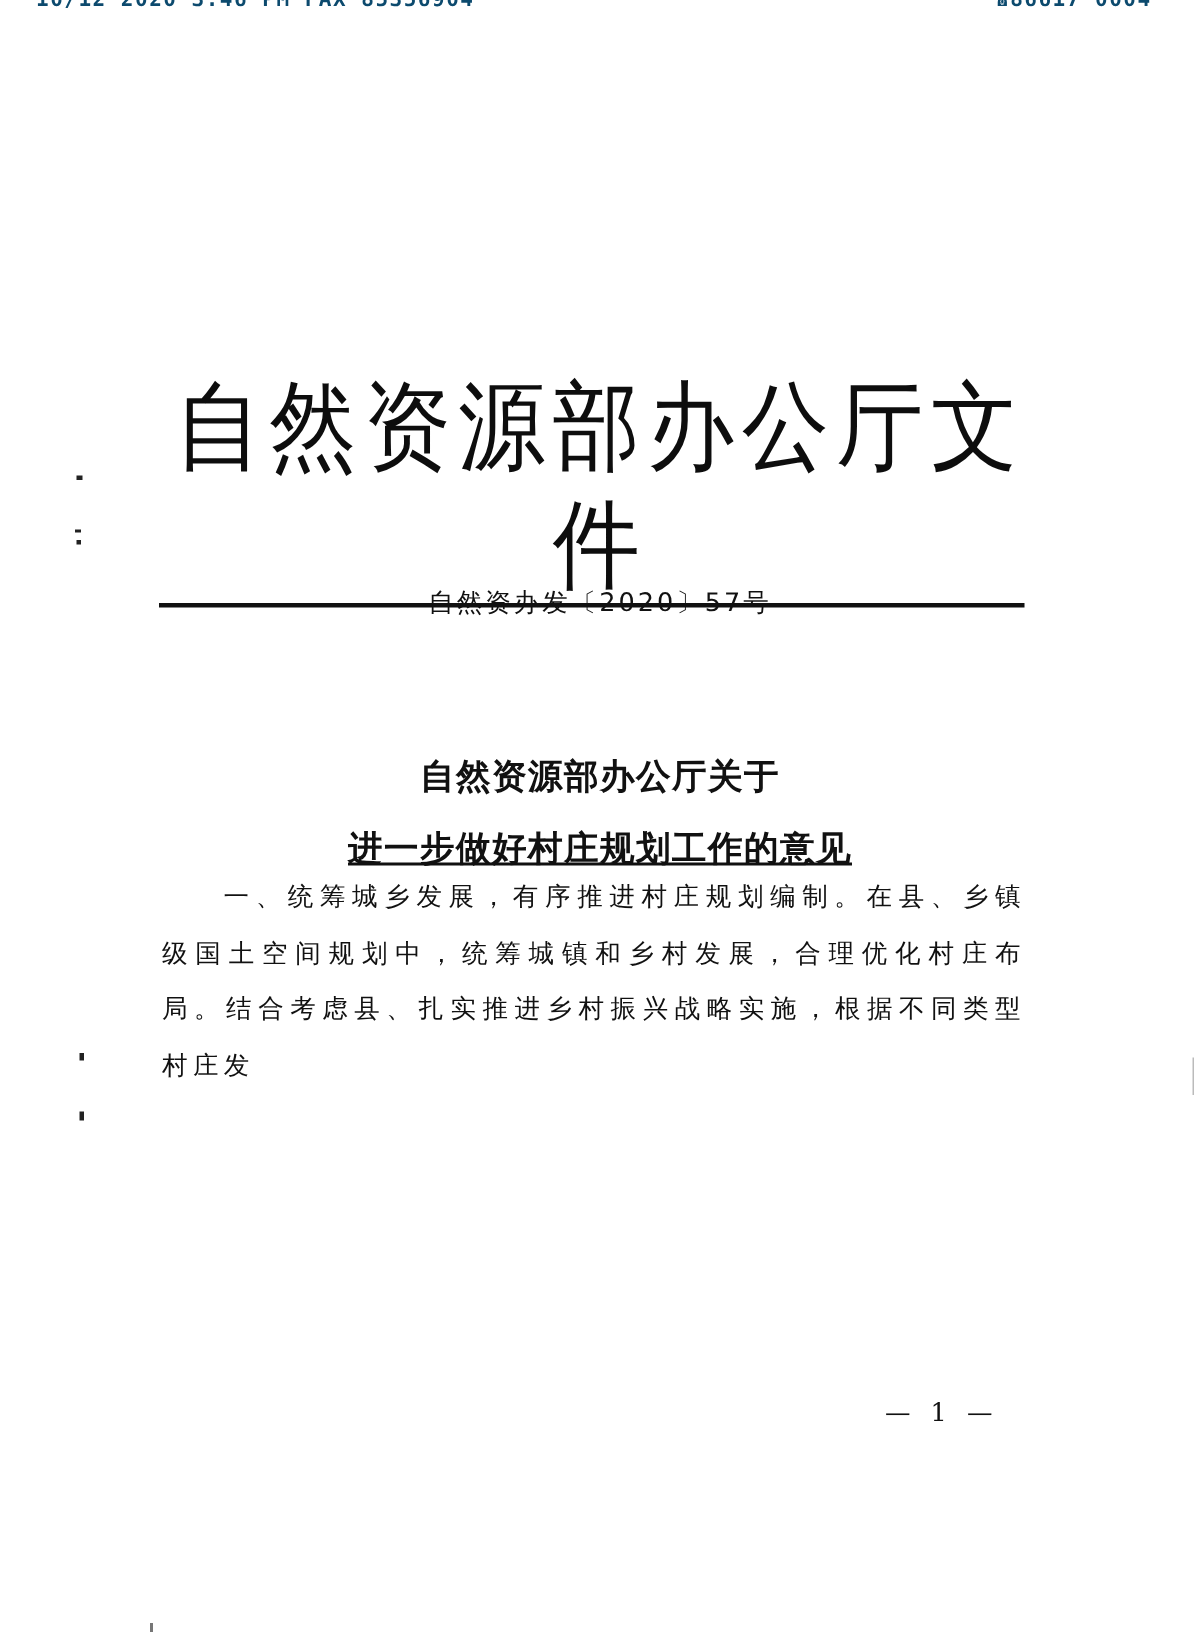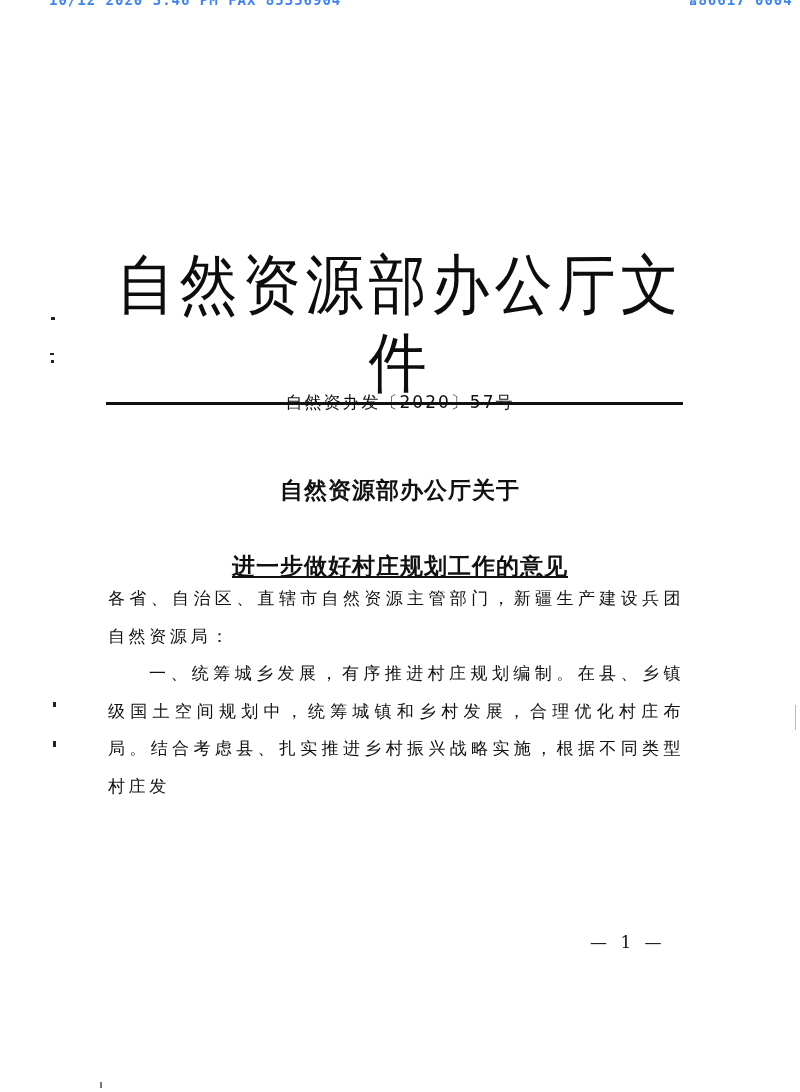--- a/index.html
+++ b/index.html
@@ -17,23 +17,22 @@
     }
     .fax-header {
       position: absolute;
       top: 0;
       height: 9px;
       overflow: hidden;
       font-family: "DejaVu Sans Mono", "Liberation Mono", monospace;
       font-size: 14px;
       font-weight: bold;
       line-height: 14px;
-      color: #3b82f6;
+      color: #0c4a6e;
       letter-spacing: 1px;
-      margin-left: 25px;
     }
     .fax-header .inner {
       margin-top: -7px;
     }
     #fax-left { left: 24px; }
     #fax-right { left: 664px; }
 
     .doc-title {
       position: absolute;
       left: 110px;
@@ -72,21 +71,21 @@
       position: absolute;
       left: 150px;
       width: 500px;
       text-align: center;
       font-family: "DejaVu Sans", "Liberation Sans", sans-serif;
       font-weight: bold;
       font-size: 23px;
       letter-spacing: 1px;
       line-height: 32px;
     }
-    #subject-1 { top: 474px; }
+    #subject-1 { top: 502px; }
     #subject-2 { top: 550px; text-decoration: underline; }
 
     .body-text {
       position: absolute;
       left: 108px;
       top: 580px;
       width: 576px;
       font-family: "DejaVu Sans", "Liberation Sans", sans-serif;
       font-size: 17px;
       line-height: 37.6px;
@@ -130,21 +129,20 @@
 <div class="doc-title">自然资源部办公厅文件</div>
 
 <div class="doc-number">自然资办发〔2020〕57号</div>
 
 <div class="rule"></div>
 
 <div class="subject" id="subject-1">自然资源部办公厅关于</div>
 <div class="subject" id="subject-2">进一步做好村庄规划工作的意见</div>
 
 <div class="body-text">
-  <p>各省、自治区、直辖市自然资源主管部门，新疆生产建设兵团自然资源局：</p>
   <p class="indent"><span class="bold-lead">一、统筹城乡发展，有序推进村庄规划编制。</span><span>在县、乡镇级国土空间规划中，统筹城镇和乡村发展，合理优化村庄布局。结合考虑县、扎实推进乡村振兴战略实施，根据不同类型村庄发</span></p>
 </div>
 
 <div class="page-number">— 1 —</div>
 
 <div class="speck" style="left:51px;top:317px;width:4px;height:3px;"></div>
 <div class="speck" style="left:50px;top:353px;width:4px;height:2px;"></div>
 <div class="speck" style="left:51px;top:360px;width:3px;height:3px;"></div>
 <div class="speck" style="left:53px;top:702px;width:3px;height:5px;"></div>
 <div class="speck" style="left:53px;top:741px;width:3px;height:6px;"></div>

